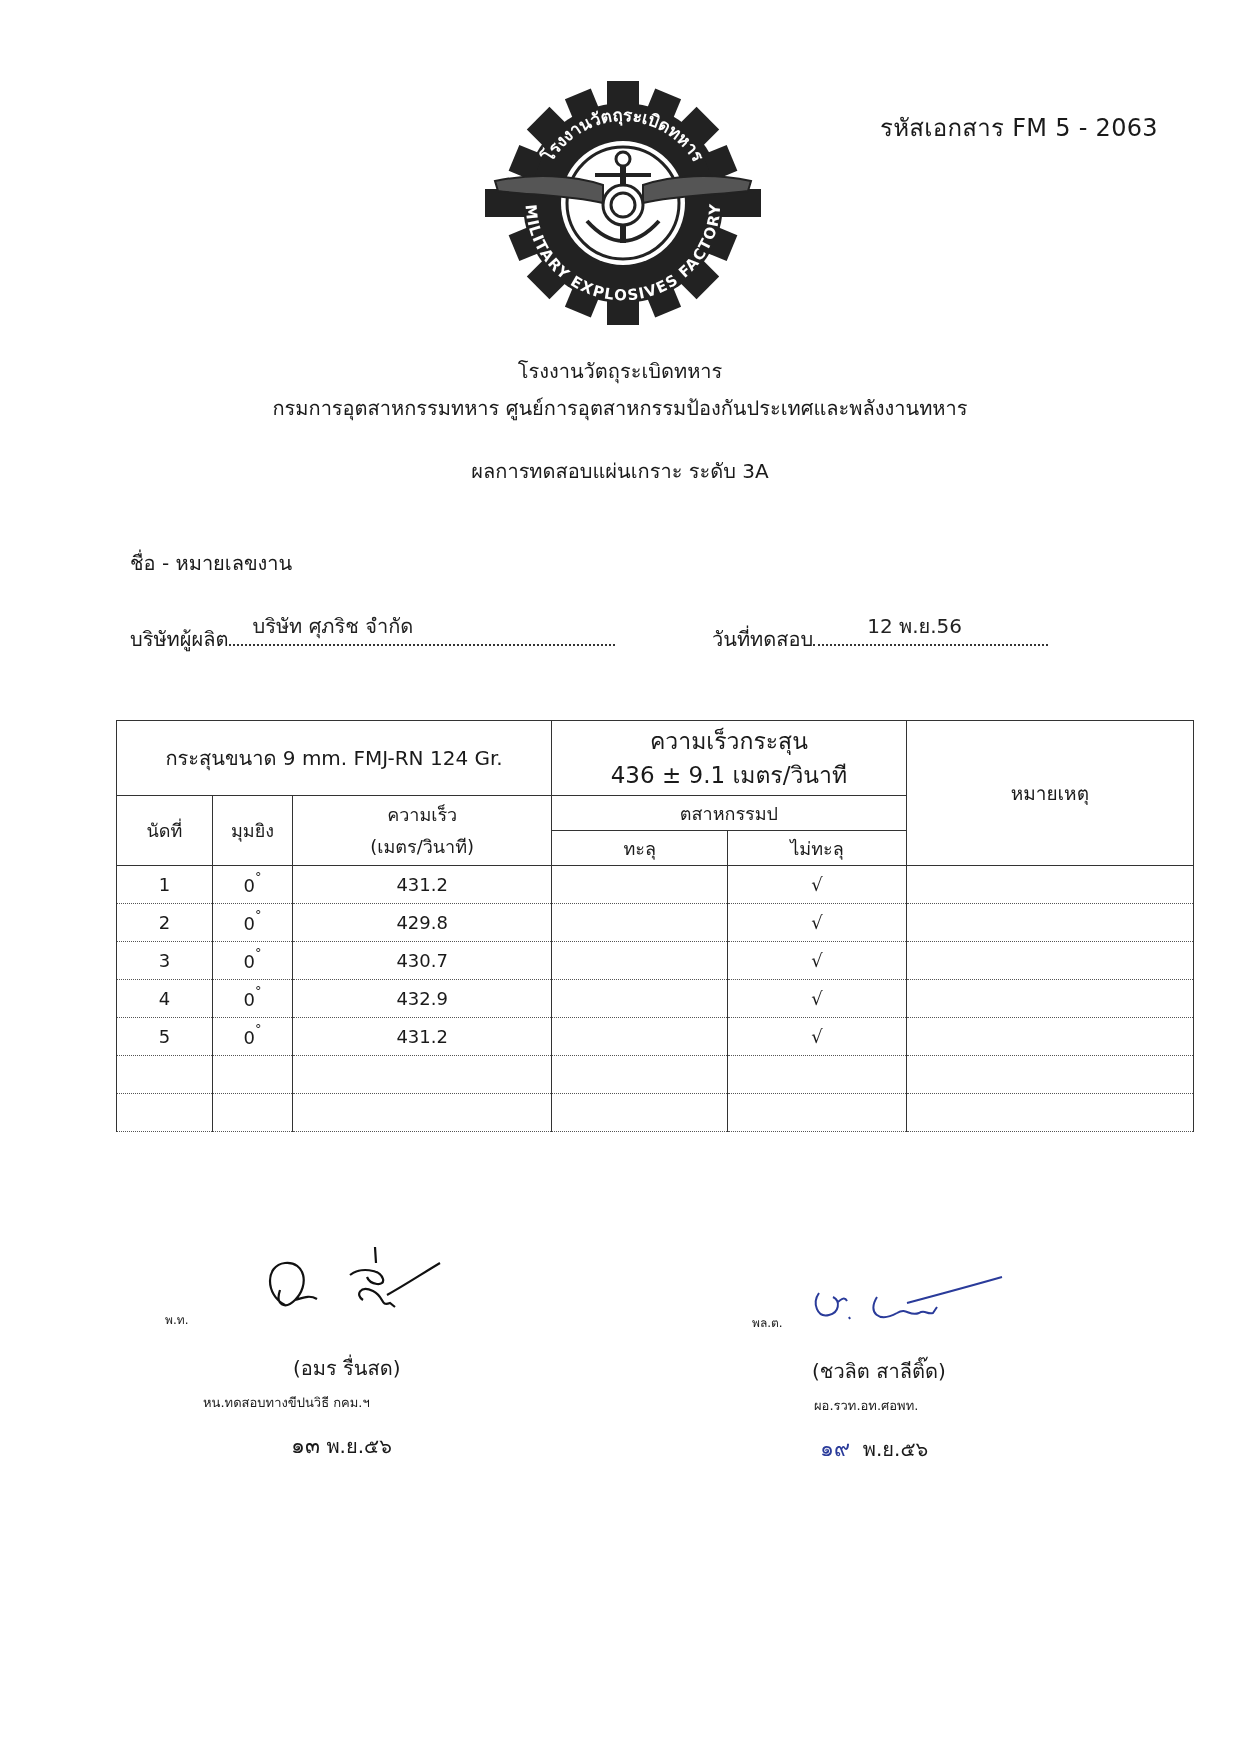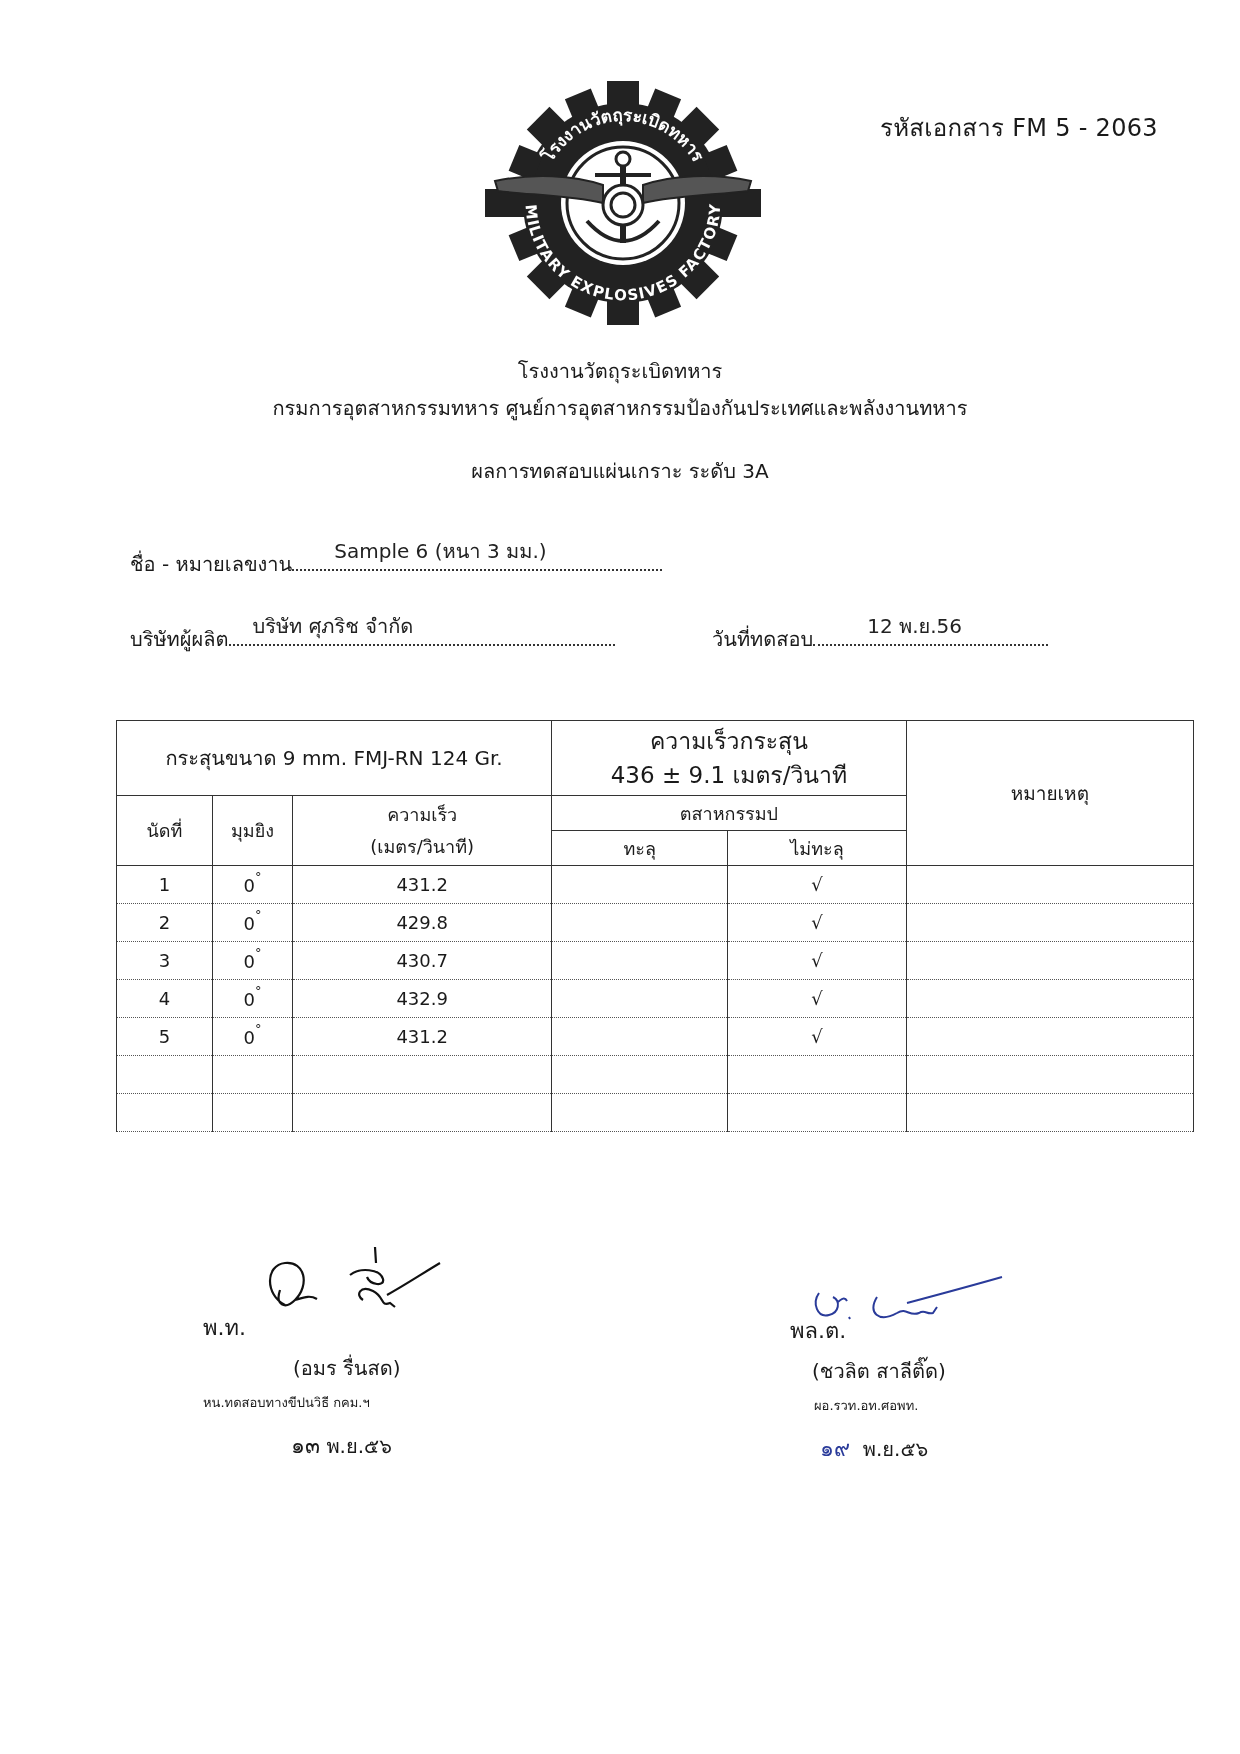--- a/index.html
+++ b/index.html
@@ -28,21 +28,21 @@
   .h-ammo { height:74px; font-size:20px; }
   .h-vel { font-size:23px; line-height:34px; }
   .h-remark { font-size:19px; }
   .h-sub2 { height:34px; font-size:18px; }
   .deg { position:relative; }
   .deg sup { font-size:13px; position:relative; top:-4px; }
   .check { font-size:18px; }
 
   .sig-left { left:165px; top:1300px; width:340px; }
   .sig-right { left:752px; top:1305px; width:300px; }
-  .rank { font-size:22px; position:absolute;margin-left:38px; }
+  .rank { font-size:12px; position:absolute; }
   .sig-name { font-size:20px; position:absolute; }
   .sig-pos { font-size:13px; position:absolute; white-space:nowrap; }
   .sig-date { font-size:20px; position:absolute; white-space:nowrap; }
   .thai-num { font-size:22px; }
   .blue { color:#2a3b9a; }
   svg.signature { position:absolute; }
 </style>
 </head>
 <body>
 
@@ -110,21 +110,21 @@
       </text>
     </g>
   </svg>
 </div>
 
 <div class="abs center-line t1">โรงงานวัตถุระเบิดทหาร</div>
 <div class="abs center-line t2">กรมการอุตสาหกรรมทหาร  ศูนย์การอุตสาหกรรมป้องกันประเทศและพลังงานทหาร</div>
 <div class="abs center-line t3">ผลการทดสอบแผ่นเกราะ  ระดับ  3A</div>
 
 <div class="abs field-row f1">
-  <span class="field-label">ชื่อ - หมายเลขงาน</span><span class="dots" style="width:370px;"><span class="hand" style="left:42px;">Sample 6 (หนา 3 มม.)</span></span>
+  <span class="field-label">ชื่อ - หมายเลขงาน</span>
 </div>
 <div class="abs field-row f2">
   <span class="field-label">บริษัทผู้ผลิต</span><span class="dots" style="width:386px;"><span class="hand" style="left:24px;">บริษัท ศุภริช จำกัด</span></span>
 </div>
 <div class="abs field-row f3">
   <span class="field-label">วันที่ทดสอบ</span><span class="dots" style="width:235px;"><span class="hand" style="left:54px;">12 พ.ย.56</span></span>
 </div>
 
 <table class="results">
   <colgroup>

